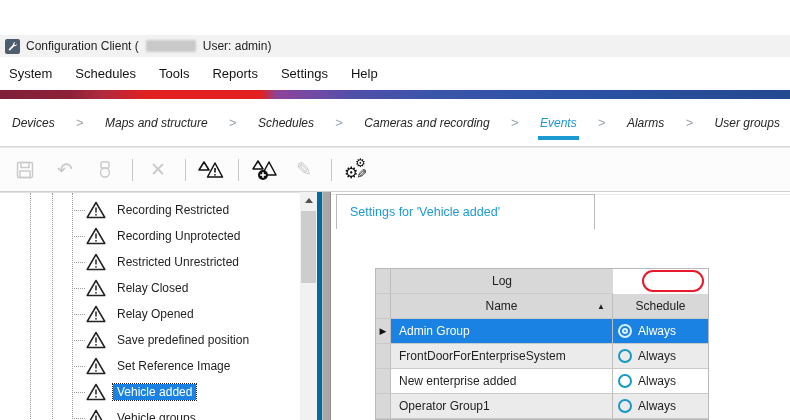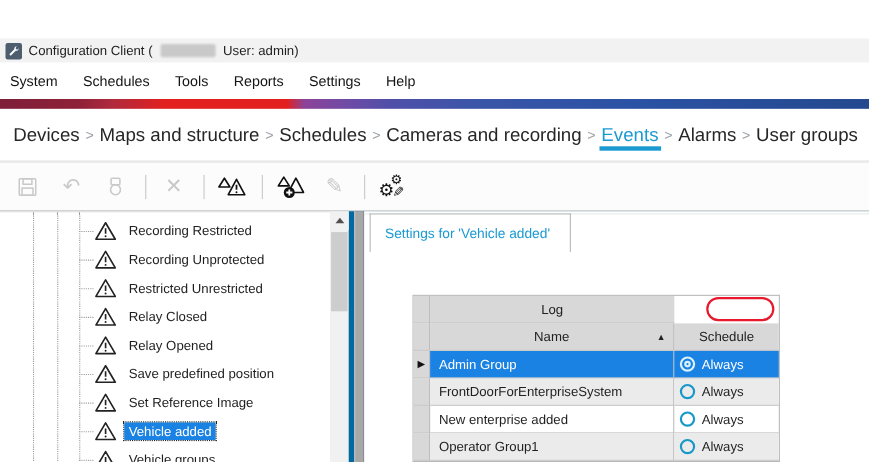--- a/index.html
+++ b/index.html
@@ -24,21 +24,21 @@
   
   #stripe { position:absolute; left:0; top:55px; width:790px; height:9px;
     background:linear-gradient(to right,
       #7e1f3a 0%, #8e2138 9%, #b02a3d 13%, #e2201f 19%, #e2201f 33%,
       #8c4398 35%, #6f4ba5 40%, #4f4fa8 45%, #3a55a8 55%, #2b52a4 72%, #24498f 100%); }
 
   
   #breadcrumb { position:absolute; left:0; top:64px; width:790px; height:48px;
     background:#fff; border-bottom:1px solid #d9d9d9; display:flex;
     align-items:center; justify-content:space-between; padding:0 10px 0 12px; }
-  .crumb { font-size:17px; color:#262626; position:relative; cursor:default; white-space:nowrap; }
+  .crumb { font-size:12px; color:#262626; position:relative; cursor:default; white-space:nowrap;font-style:italic; }
   .crumb.active { color:#1b9ad2; }
   .crumb.active .bar { position:absolute; left:-2px; right:-2px; top:20px; height:4px; background:#1b9ad2; }
   .chev { color:#9aa2aa; font-size:13px; }
 
   
   #toolbar { position:absolute; left:0; top:112px; width:790px; height:45px;
     background:#fcfcfc; border-top:1px solid #e6e6e6; border-bottom:1px solid #cfcfcf;
     display:flex; align-items:center; padding-left:10px; }
   .tbtn { width:30px; height:30px; display:flex; align-items:center; justify-content:center; margin-right:10px; }
   .tsep { width:1px; height:22px; background:#c8c8c8; margin:0 10px 0 2px; }
@@ -67,21 +67,21 @@
   .sb-btn { width:17px; height:17px; background:#f1f1f1; display:flex; align-items:center; justify-content:center; }
   .sb-arrow-up { width:0; height:0; border-left:4px solid transparent; border-right:4px solid transparent; border-bottom:5px solid #505050; }
   .sb-thumb { position:absolute; left:1px; top:19px; width:15px; height:72px; background:#cdcdcd; }
 
   
   #divider { position:absolute; left:322px; top:0; width:9px; height:263px;
     background:#a8a8a8; border-right:1px solid #8d8d8d; border-left:1px solid #c2c2c2; }
 
   
   #right-panel { position:absolute; left:331px; top:0; width:459px; height:263px; background:#fff; }
-  #settings-tab { position:absolute; left:5px; top:2px; width:183px; height:35px;
+  #settings-tab { position:absolute; left:5px; top:2px; width:259px; height:35px;
     border:1px solid #b9b9b9; border-bottom:none; background:#fff;
     display:flex; align-items:center; padding-left:13px;
     font-size:12.5px; color:#1b9ad2; }
   #tab-strip-line { position:absolute; left:0; top:2px; width:459px; height:0; border-top:1px solid #e9e9e9; }
 
   
   #grid { position:absolute; left:44px; top:76px; width:334px; background:#fff;
     border:1px solid #b9b9b9; font-size:12px; }
   .grow { display:grid; grid-template-columns:15px 222px 95px; height:25px; }
   .cell { border-right:1px solid #bdbdbd; border-bottom:1px solid #c9c9c9;

